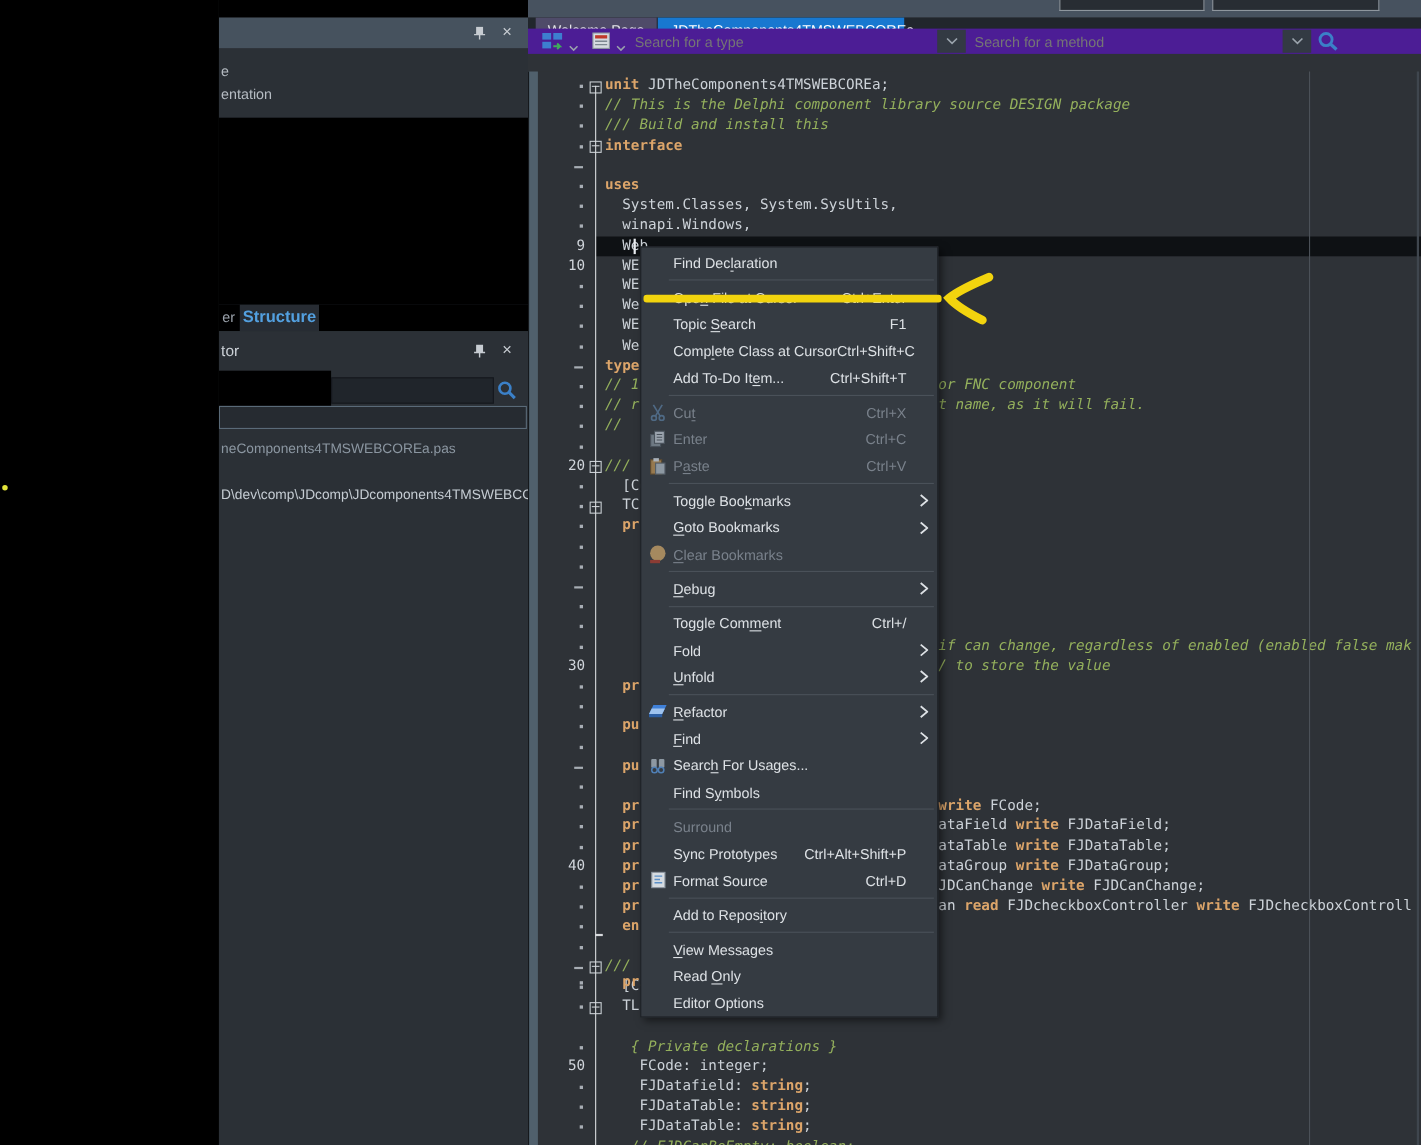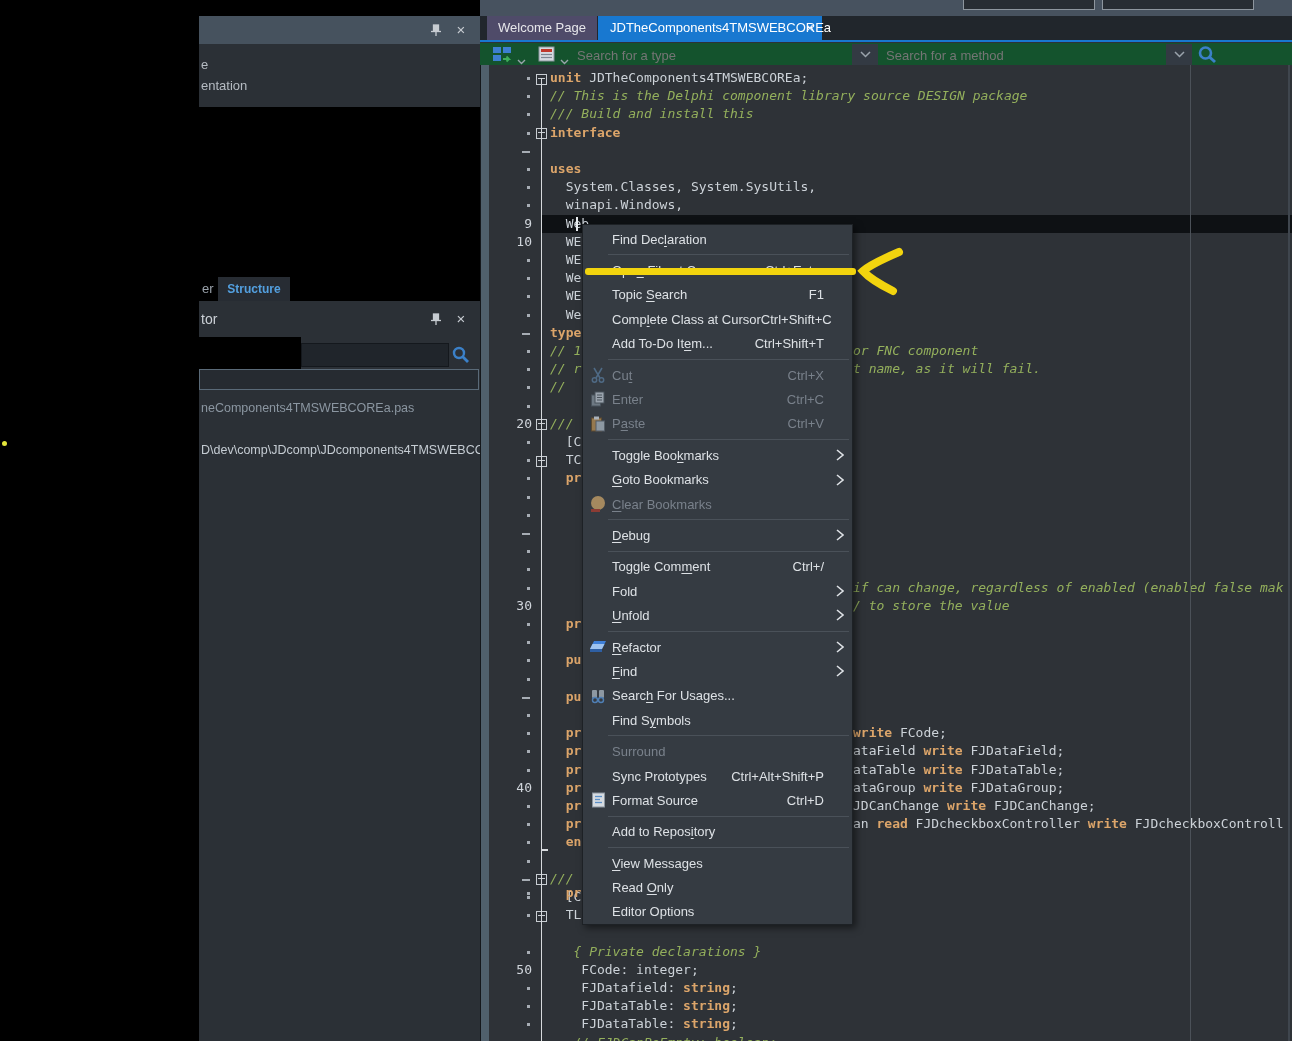--- a/index.html
+++ b/index.html
@@ -8,42 +8,42 @@
   .abs{position:absolute;}
   
   #left-col{left:199px;top:0;width:281px;height:1041px;background:#2b3036;overflow:hidden;}
   .lp-blacktop{left:0;top:0;width:281px;height:16px;background:#000;}
   .lp-titlebar{left:0;top:16px;width:281px;height:28px;background:#46525e;}
   .lp-body1{left:0;top:44px;width:281px;height:63px;background:#2b3036;color:#b6bcc3;font-size:13px;}
   .lp-censor{left:0;top:107px;width:281px;height:170px;background:#000;}
   .lp-tabrow{left:0;top:277px;width:281px;height:24px;background:#000000;}
   .lp-tabfrag{left:0;top:0;height:24px;line-height:24px;color:#9aa2ab;font-size:13px;padding-left:3px;}
   .lp-structure{left:19px;top:0;width:72px;height:24px;background:#272c33;color:#53a0e0;
-                font-weight:bold;font-size:12px;text-align:center;line-height:24px;}
+                font-weight:bold;font-size:15px;text-align:center;line-height:24px;}
   .lp-body2{left:0;top:301px;width:281px;height:740px;background:#2b3036;}
   .lp-title{left:2px;top:10px;color:#ccd1d7;font-size:14px;}
   .lp-censor2{left:0;top:36px;width:102px;height:32px;background:#000;}
   .lp-search{left:102px;top:42px;width:146px;height:22px;background:#20252b;border:1px solid #14181d;}
   .lp-search input{width:100%;height:100%;background:transparent;border:none;outline:none;color:#ccd1d7;font-size:13px;}
   .lp-focusrow{left:0;top:68px;width:278px;height:19px;background:#262b31;border:1px solid #5a6a78;}
   .lp-fname{left:2px;top:100px;color:#8b96a1;font-size:12.5px;white-space:nowrap;}
   .lp-fpath{left:2px;top:142px;color:#c5ccd3;font-size:12.5px;white-space:nowrap;width:279px;overflow:hidden;}
   .icon-btn{width:18px;height:18px;display:flex;align-items:center;justify-content:center;color:#c7ccd2;}
   .close-x{font-size:15px;color:#c7ccd2;line-height:18px;}
   
   #ed-col{left:480px;top:0;width:812px;height:1041px;background:#2e3237;overflow:hidden;}
   .ed-topstrip{left:0;top:0;width:812px;height:16px;background:#47525f;}
   .winfrag{top:0;height:9px;background:#282d33;border:1px solid #8e969e;border-top:none;}
   .ed-tabrow{left:0;top:16px;width:812px;height:24px;background:#21262c;}
   .tab{top:0;height:24px;line-height:24px;font-size:13px;}
   .tab-welcome{left:7px;width:110px;background:#4f4b69;color:#e6e6ea;text-align:center;}
   .tab-active{left:118px;width:224px;background:#1878d0;color:#fff;padding-left:12px;box-sizing:border-box;}
   .tab-close{position:absolute;right:8px;top:0;line-height:24px;font-size:14px;color:#eaf2fb;}
   .ed-blueline{left:0;top:40px;width:812px;height:2px;background:#1878d0;}
-  .ed-toolbar{left:0;top:43px;width:812px;height:23px;background:#14532d;}
+  .ed-toolbar{left:0;top:26px;width:812px;height:23px;background:#4c1d95;}
   .tb-ph{position:absolute;top:0;height:23px;background:transparent;border:none;outline:none;
          color:#8f97a0;font-size:13px;font-family:"Liberation Sans",sans-serif;}
   .chevbox{position:absolute;top:1px;width:26px;height:21px;background:#333a43;display:flex;align-items:center;justify-content:center;}
   .ed-area{left:0;top:65px;width:812px;height:976px;background:#2e3237;}
   .ed-strip{left:0;top:0;width:9px;height:976px;background:#50606c;border-left:1px solid #15181c;box-sizing:border-box;}
   .fold-line{left:61px;top:13px;width:1px;height:963px;background:#d7dadd;z-index:2;}
   .margin-line{left:710px;top:0;width:1px;height:976px;background:#4b5158;z-index:4;}
   .edge-line{left:808px;top:0;width:2px;height:976px;background:#3f464e;z-index:4;}
   
   .cl{position:absolute;left:0;width:812px;height:18.2px;z-index:1;}

